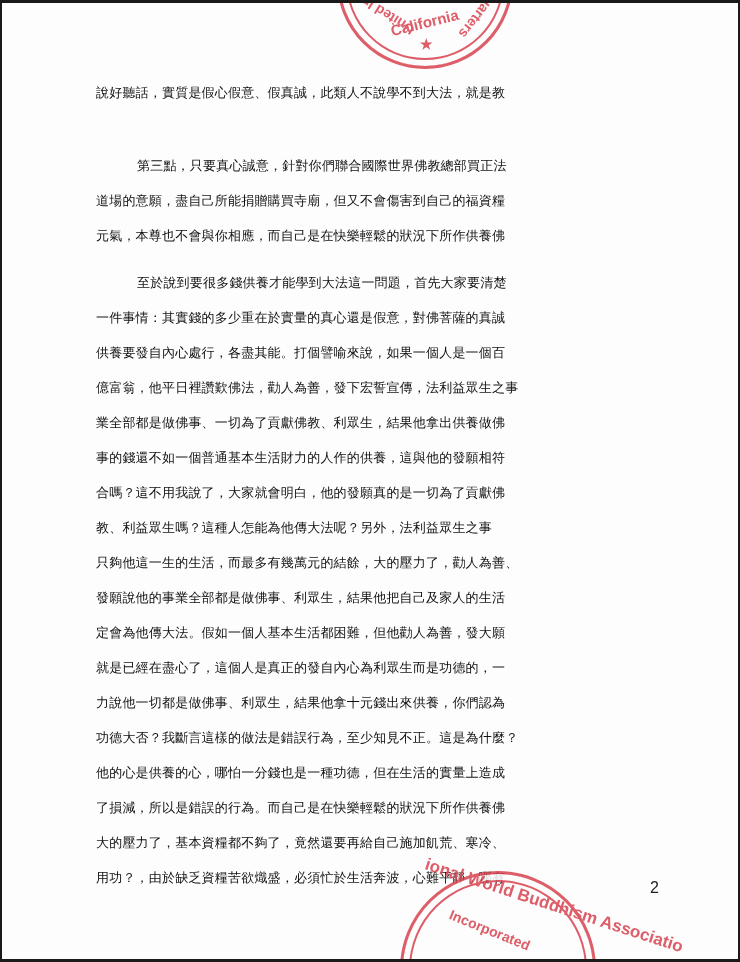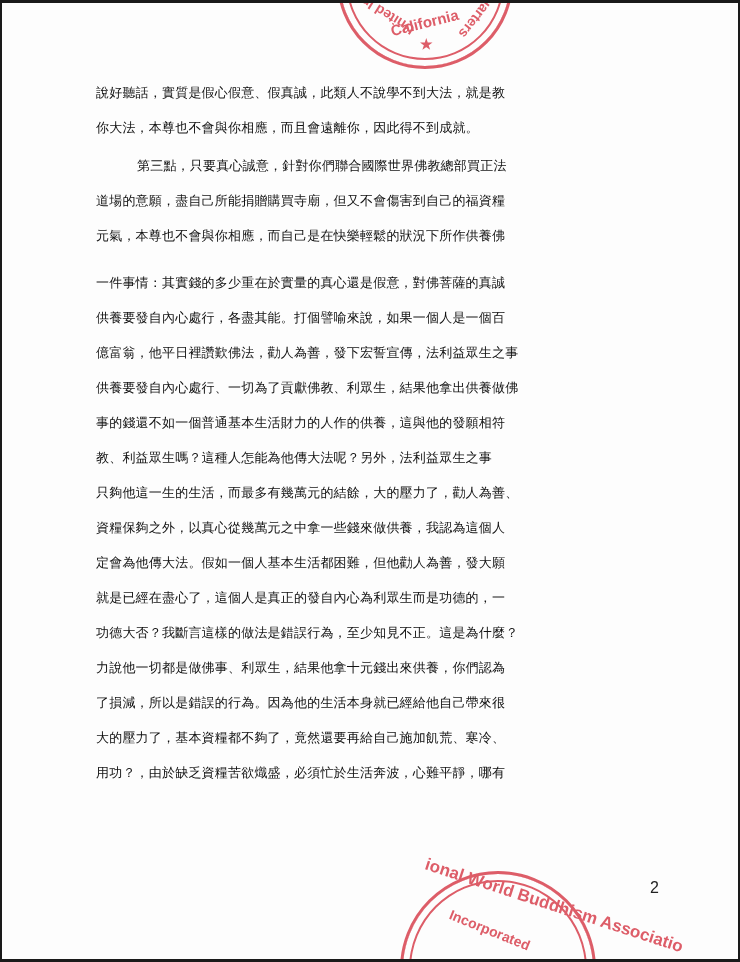--- a/index.html
+++ b/index.html
@@ -48,43 +48,45 @@
 
   <div class="seal seal-top">
     <span class="seal-text t-left">United Inte</span>
     <span class="seal-text t-center">California</span>
     <span class="seal-text t-star">★</span>
     <span class="seal-text t-right">adquarters</span>
   </div>
 
   <div class="text-block" style="top:72px;">
     <div class="line">說好聽話，實質是假心假意、假真誠，此類人不說學不到大法，就是教</div>
-    <div class="line">你大法，本尊也不會與你相應，而且會遠離你，因此得不到成就。</div>
   </div>
 
   <div class="text-block" style="top:145px;">
     <div class="line indent">第三點，只要真心誠意，針對你們聯合國際世界佛教總部買正法</div>
     <div class="line">道場的意願，盡自己所能捐贈購買寺廟，但又不會傷害到自己的福資糧</div>
     <div class="line">元氣，本尊也不會與你相應，而自己是在快樂輕鬆的狀況下所作供養佛</div>
   </div>
 
   <div class="text-block" style="top:262px;">
+    <div class="line indent">至於說到要很多錢供養才能學到大法這一問題，首先大家要清楚</div>
     <div class="line">一件事情：其實錢的多少重在於實量的真心還是假意，對佛菩薩的真誠</div>
     <div class="line">供養要發自內心處行，各盡其能。打個譬喻來說，如果一個人是一個百</div>
     <div class="line">億富翁，他平日裡讚歎佛法，勸人為善，發下宏誓宣傳，法利益眾生之事</div>
-    <div class="line">供養要發自內心處行、一切為了貢獻佛教、利眾生，結果他拿出供養做佛</div>
+    <div class="line">業全部都是做佛事、一切為了貢獻佛教、利眾生，結果他拿出供養做佛</div>
     <div class="line">事的錢還不如一個普通基本生活財力的人作的供養，這與他的發願相符</div>
+    <div class="line">合嗎？這不用我說了，大家就會明白，他的發願真的是一切為了貢獻佛</div>
     <div class="line">教、利益眾生嗎？這種人怎能為他傳大法呢？另外，法利益眾生之事</div>
     <div class="line">只夠他這一生的生活，而最多有幾萬元的結餘，大的壓力了，勸人為善、</div>
-    <div class="line">資糧保夠之外，以真心從幾萬元之中拿一些錢來做供養，我認為這個人</div>
+    <div class="line">發願說他的事業全部都是做佛事、利眾生，結果他把自己及家人的生活</div>
     <div class="line">定會為他傳大法。假如一個人基本生活都困難，但他勸人為善，發大願</div>
     <div class="line">就是已經在盡心了，這個人是真正的發自內心為利眾生而是功德的，一</div>
+    <div class="line">力說他一切都是做佛事、利眾生，結果他拿十元錢出來供養，你們認為</div>
     <div class="line">功德大否？我斷言這樣的做法是錯誤行為，至少知見不正。這是為什麼？</div>
-    <div class="line">力說他一切都是做佛事、利眾生，結果他拿十元錢出來供養，你們認為</div>
-    <div class="line">了損減，所以是錯誤的行為。因為他的生活本身就已經給他自己帶來很</div>
+    <div class="line">他的心是供養的心，哪怕一分錢也是一種功德，但在生活的實量上造成</div>
+    <div class="line">了損減，所以是錯誤的行為。而自己是在快樂輕鬆的狀況下所作供養佛</div>
     <div class="line">大的壓力了，基本資糧都不夠了，竟然還要再給自己施加飢荒、寒冷、</div>
     <div class="line">用功？，由於缺乏資糧苦欲熾盛，必須忙於生活奔波，心難平靜，哪有</div>
 
   </div>
 
   <div class="page-number">2</div>
 
   <div class="seal seal-bottom">
     <span class="seal-text t-arc">ional World Buddhism Associatio</span>
     <span class="seal-text t-inner">Incorporated</span>

